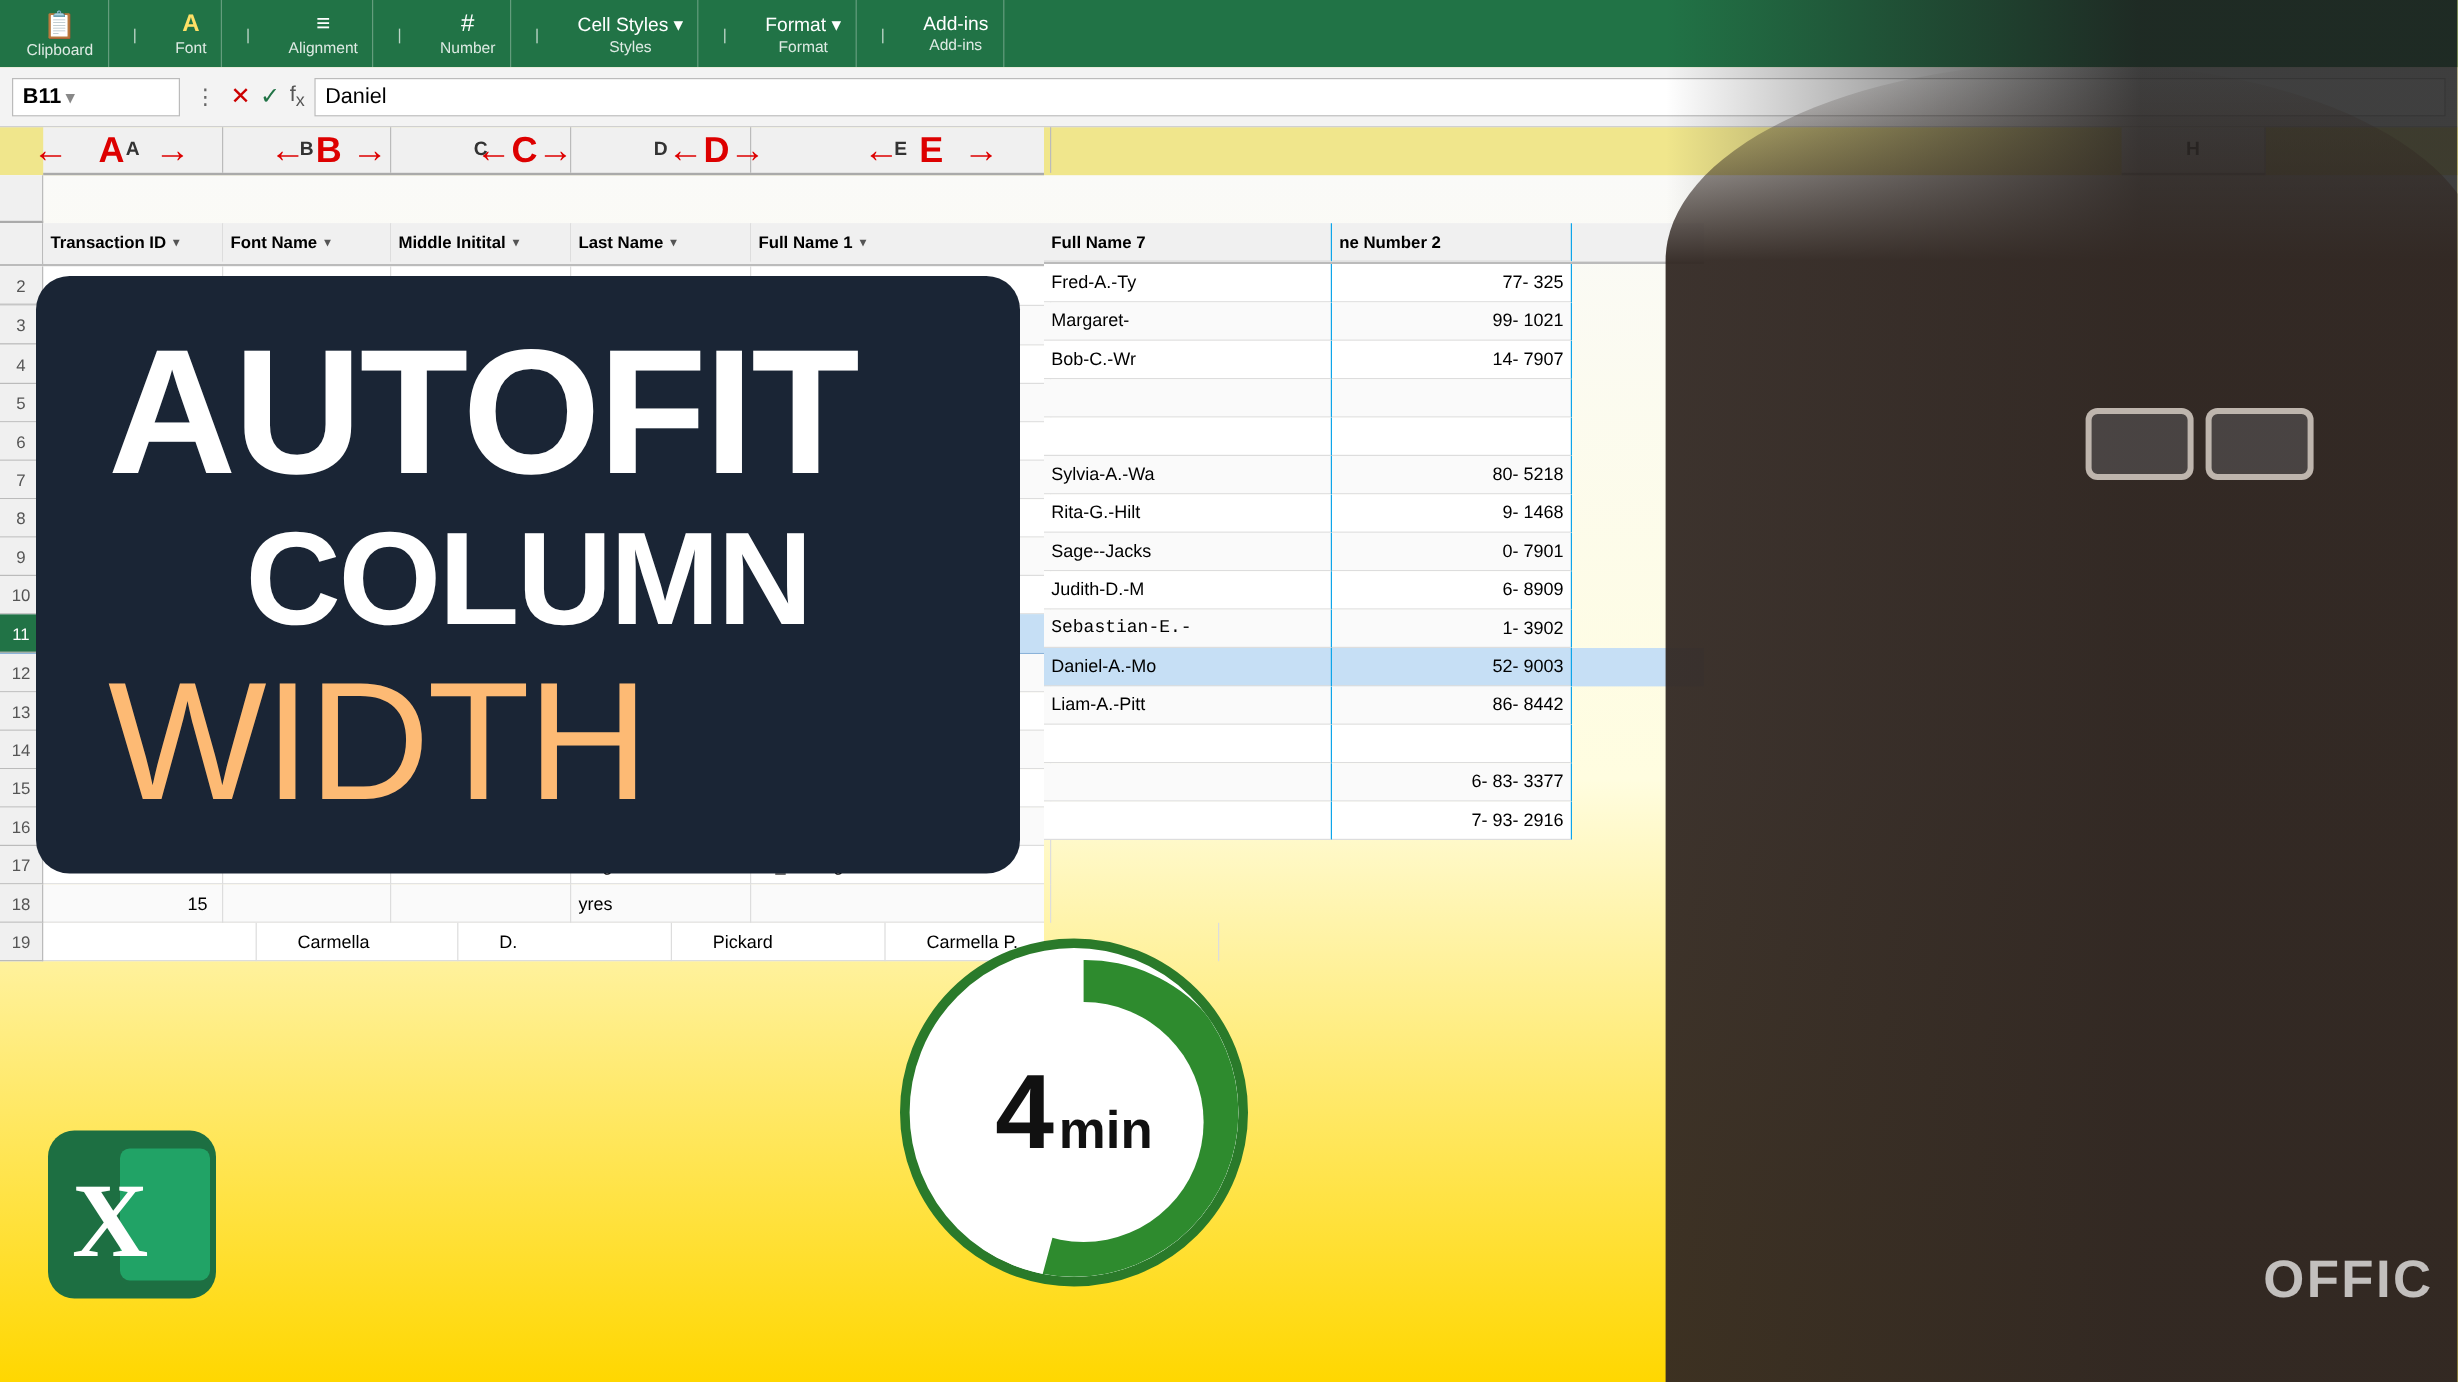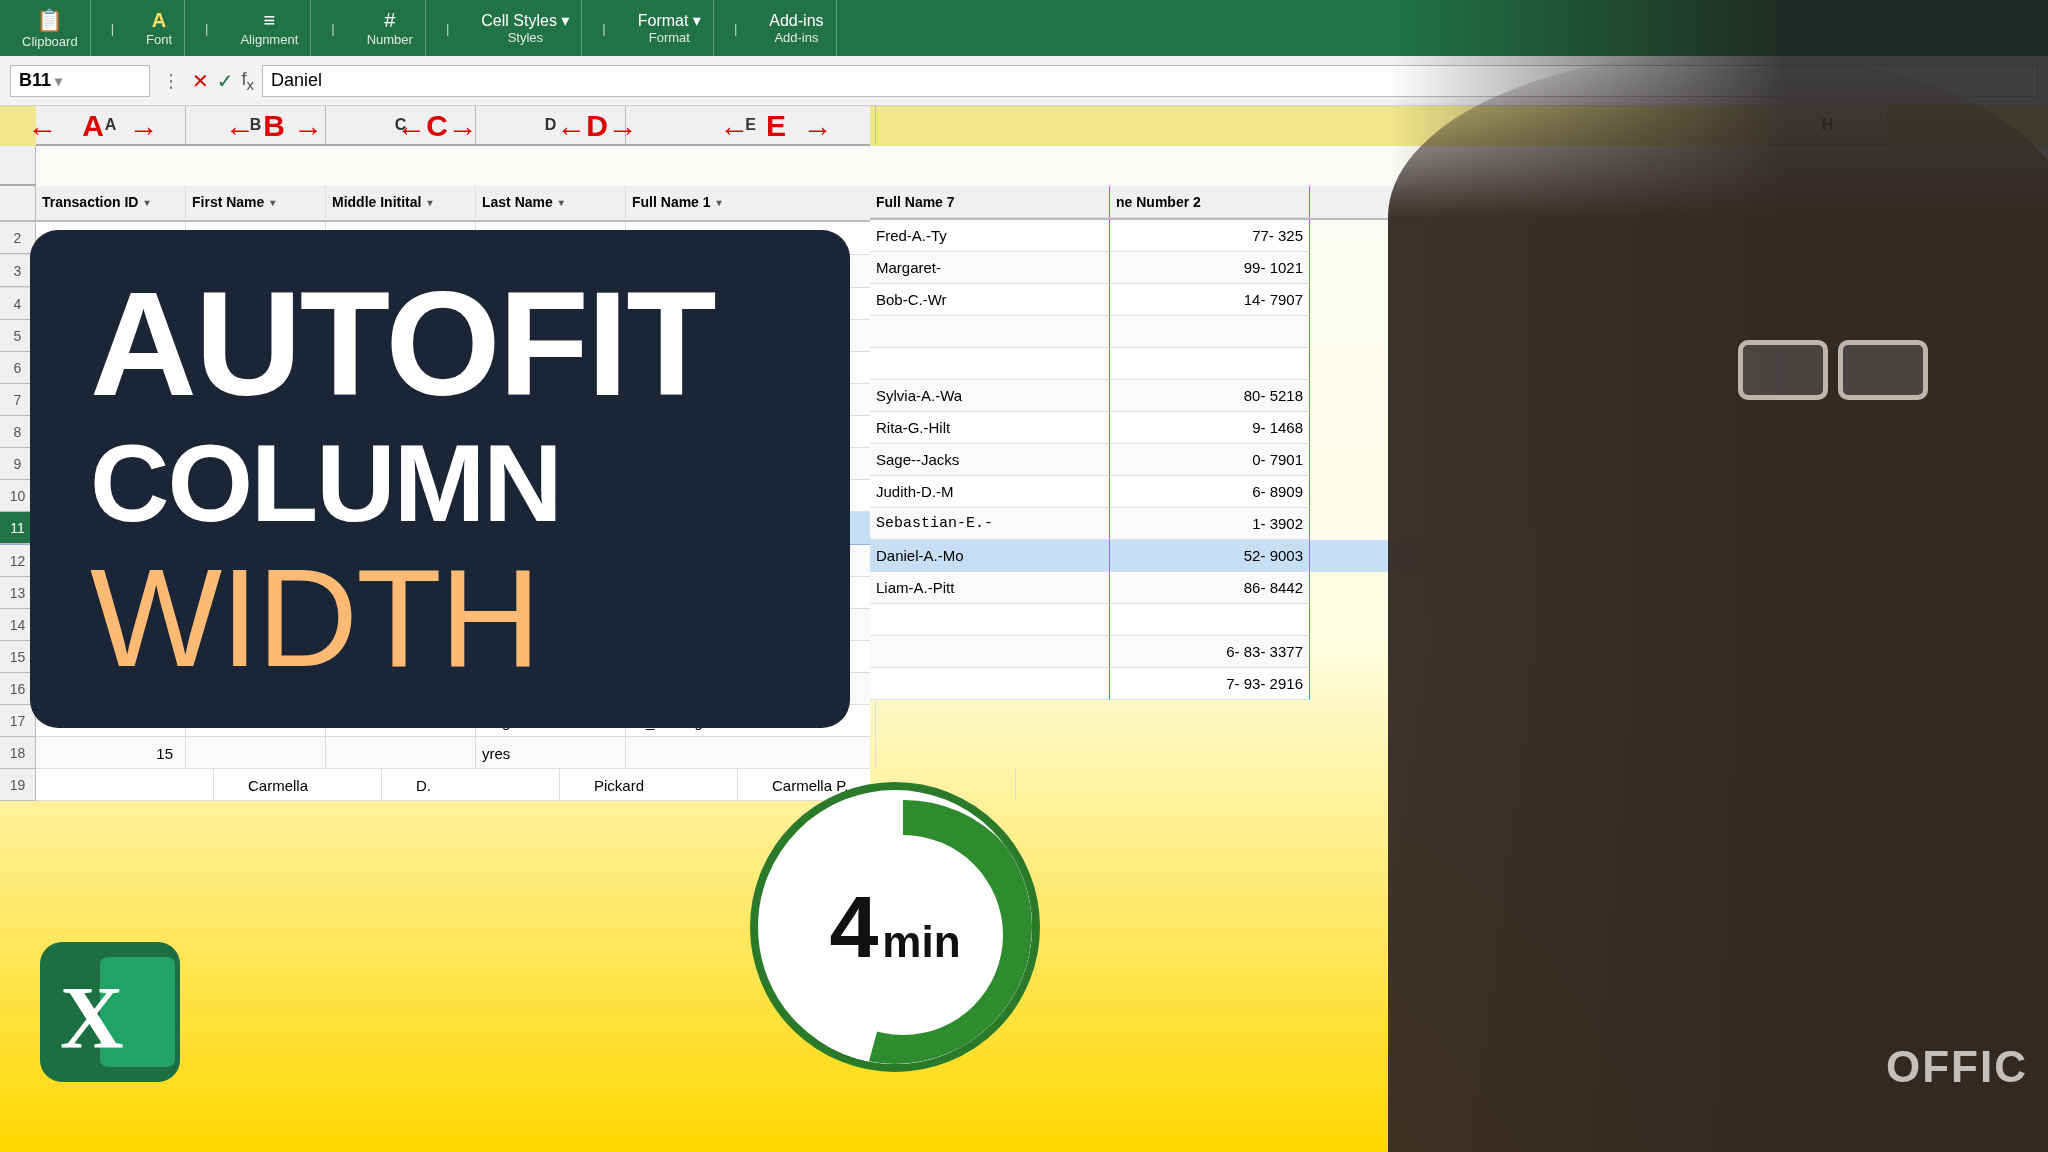--- a/index.html
+++ b/index.html
@@ -162,20 +162,21 @@
       line-height: 1;
       letter-spacing: -2px;
     }
     .overlay-subtitle {
       font-family: Arial Black, Arial, sans-serif;
       font-size: 110px;
       font-weight: 900;
       color: white;
       line-height: 1;
       letter-spacing: -2px;
+      text-align: center;
     }
     .overlay-subtitle2 {
       font-family: Arial Black, Arial, sans-serif;
       font-size: 140px;
       font-weight: 400;
       color: #fdba74;
       line-height: 1;
       letter-spacing: -2px;
     }
 
@@ -365,21 +366,21 @@
 
 <div style="position:absolute;top:186px;left:0;width:870px;">
 
   <div style="display:flex;background:#f0f0f0;border-bottom:2px solid #bbb;">
     <div style="width:36px;min-width:36px;height:34px;border-right:1px solid #bbb;background:#f0f0f0;"></div>
     <div class="cell header-cell col-A">
       <span>Transaction ID</span>
       <span class="dropdown-arrow">▾</span>
     </div>
     <div class="cell header-cell col-B">
-      <span>First Name</span>
+      <span>Font Name</span>
       <span class="dropdown-arrow">▾</span>
     </div>
     <div class="cell header-cell col-C">
       <span>Middle Initital</span>
       <span class="dropdown-arrow">▾</span>
     </div>
     <div class="cell header-cell col-D">
       <span>Last Name</span>
       <span class="dropdown-arrow">▾</span>
     </div>

